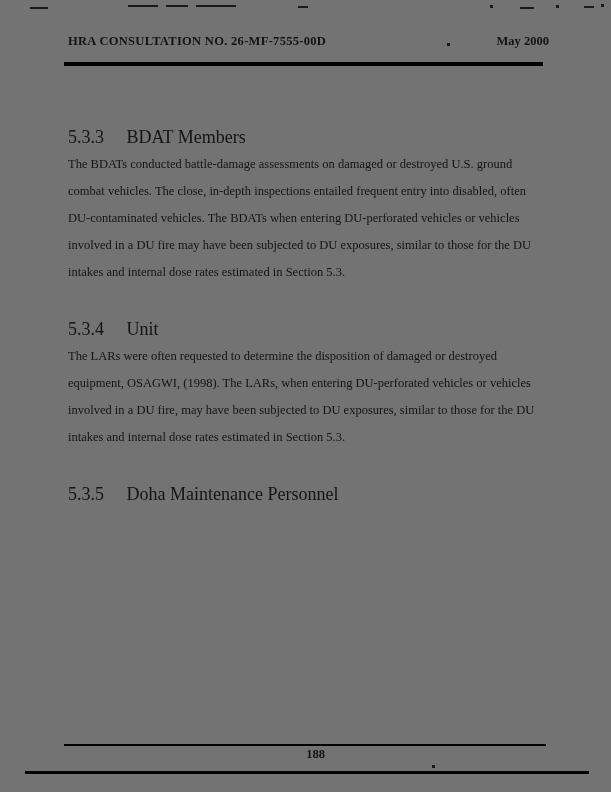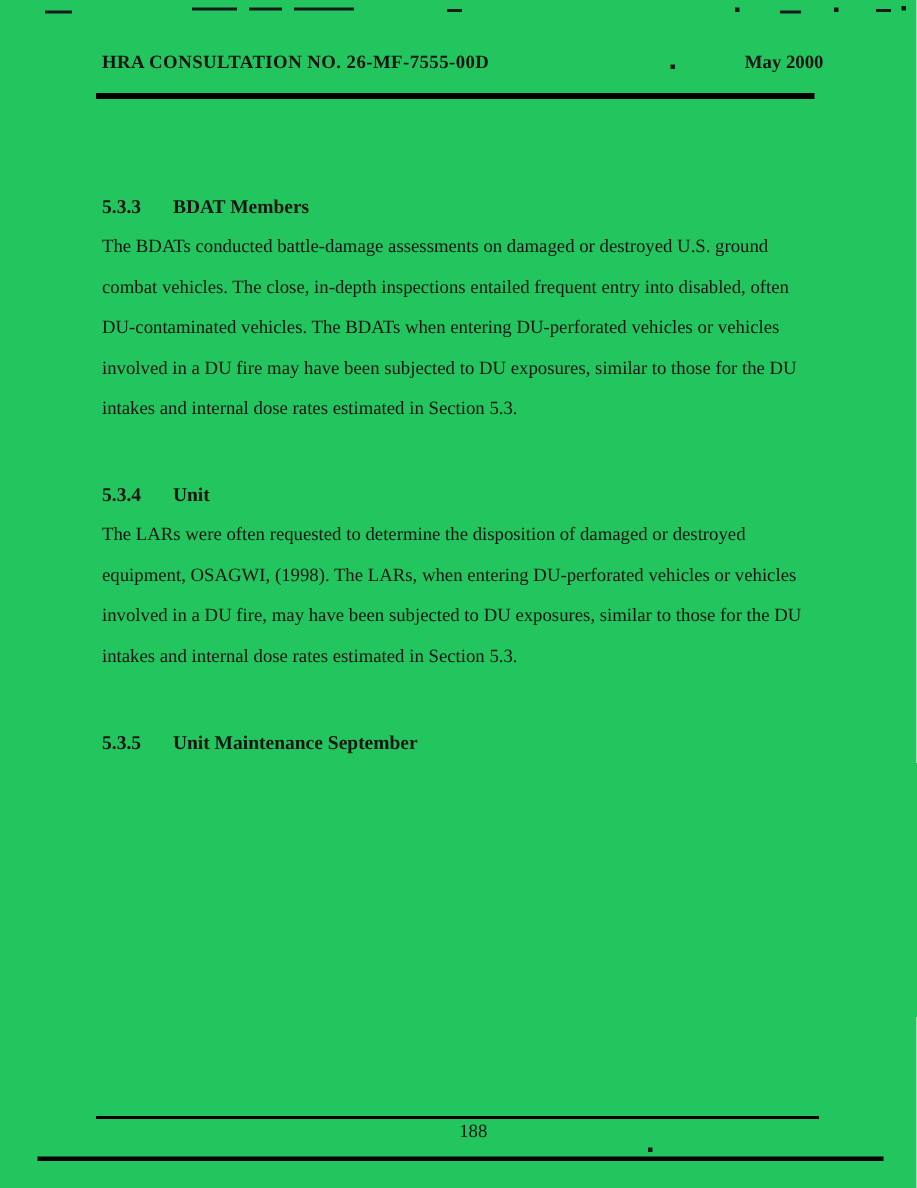--- a/index.html
+++ b/index.html
@@ -4,21 +4,21 @@
 <style>
   html, body {
     margin: 0;
     padding: 0;
     background: #ffffff;
   }
   .page {
     position: relative;
     width: 611px;
     height: 792px;
-    background: #22c55e;
+    background: #737373;
     font-family: "Liberation Serif", "DejaVu Serif", serif;
     color: #141414;
     overflow: hidden;
   }
   .artifact {
     position: absolute;
     background: #1a1a1a;
   }
   .header-row {
     position: absolute;
@@ -53,23 +53,23 @@
     width: 478px;
   }
   .para {
     margin: 0;
     font-size: 12.5px;
     line-height: 27px;
     text-align: left;
   }
   .section-heading {
     margin: 30px 0 0 0;
-    font-size: 13px;
+    font-size: 18px;
     line-height: 27px;
-    font-weight: bold;
+    font-weight: normal;
   }
   .section-heading .sec-num {
     margin-right: 18px;
   }
   .section-body {
   }
   .footer-rule {
     position: absolute;
     left: 64px;
     right: 65px;
@@ -77,21 +77,21 @@
     height: 2px;
     background: #000;
   }
   .page-number {
     position: absolute;
     left: 0;
     right: 0;
     top: 747px;
     text-align: center;
     font-size: 12.5px;
-    font-weight: normal;
+    font-weight: bold;
     padding-left: 20px;
   }
   .bottom-rule {
     position: absolute;
     left: 25px;
     right: 22px;
     top: 771px;
     height: 3px;
     background: #000;
   }
@@ -130,21 +130,21 @@
     <p class="para section-body">The BDATs conducted battle-damage assessments on damaged or destroyed U.S. ground combat vehicles. The close, in-depth inspections entailed frequent entry into disabled, often DU-contaminated vehicles. The BDATs when entering DU-perforated vehicles or vehicles involved in a DU fire may have been subjected to DU exposures, similar to those for the DU intakes and internal dose rates estimated in Section 5.3.</p>
 
     <h3 class="section-heading">
       <span class="sec-num">5.3.4</span>
       <span class="sec-title">Unit</span>
     </h3>
     <p class="para section-body">The LARs were often requested to determine the disposition of damaged or destroyed equipment, OSAGWI, (1998). The LARs, when entering DU-perforated vehicles or vehicles involved in a DU fire, may have been subjected to DU exposures, similar to those for the DU intakes and internal dose rates estimated in Section 5.3.</p>
 
     <h3 class="section-heading">
       <span class="sec-num">5.3.5</span>
-      <span class="sec-title">Unit Maintenance September</span>
+      <span class="sec-title">Doha Maintenance Personnel</span>
     </h3>
 
   </div>
 
   <div class="footer-rule"></div>
   <div class="page-number">188</div>
   <div class="bottom-rule"></div>
 
 </div>
 

